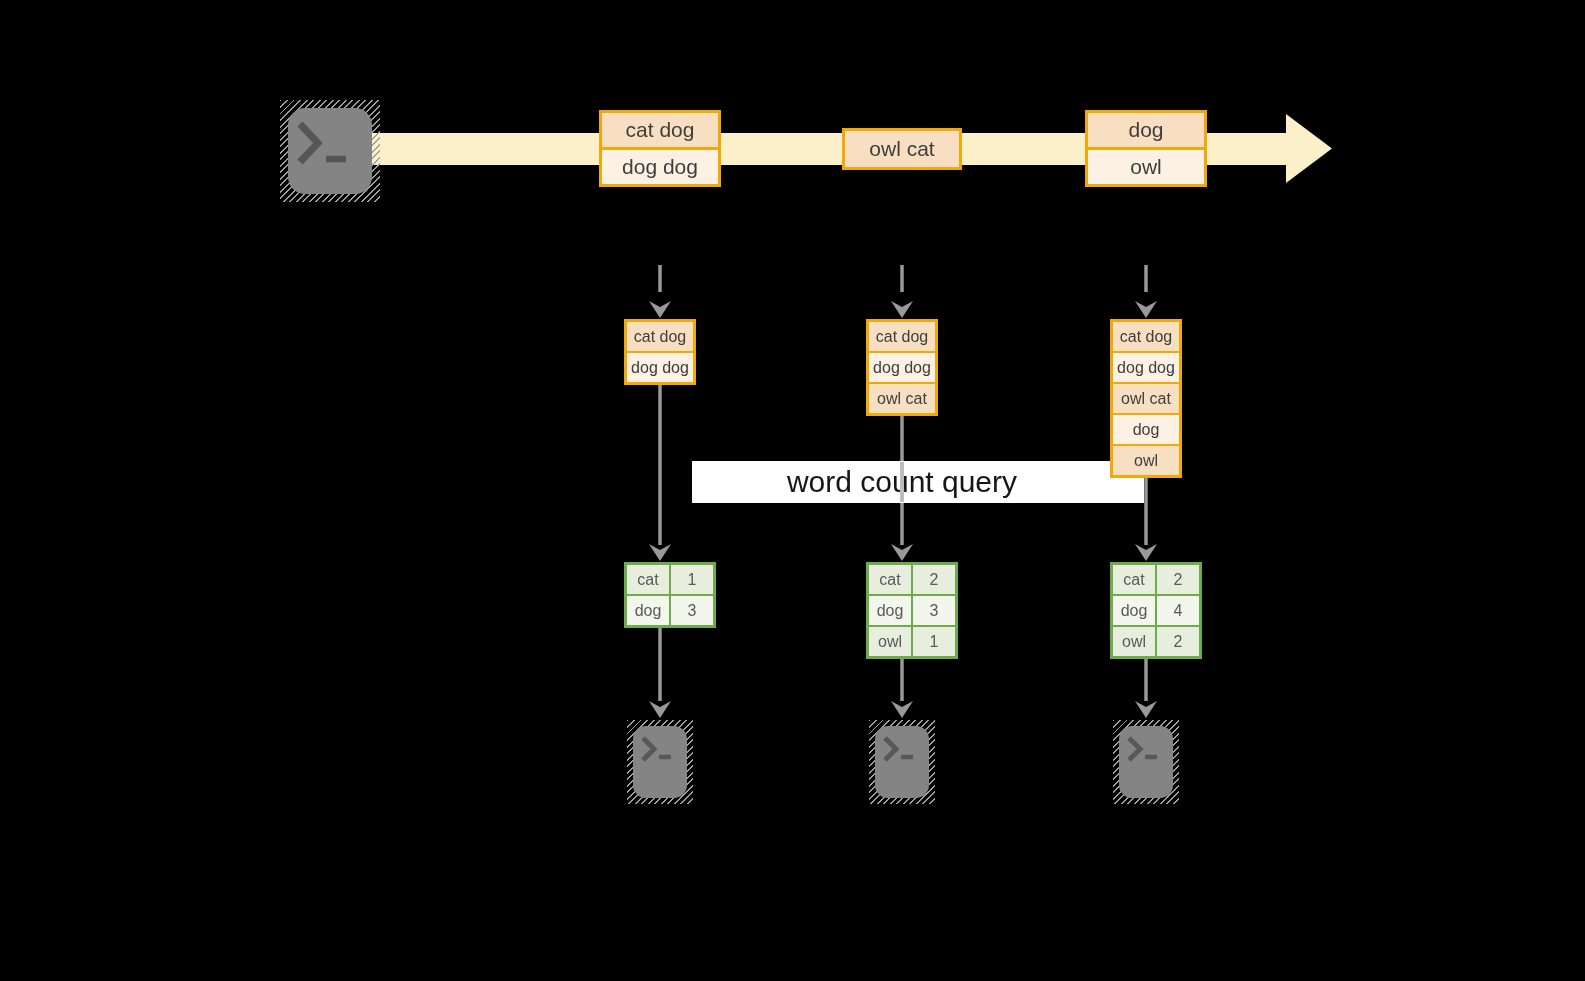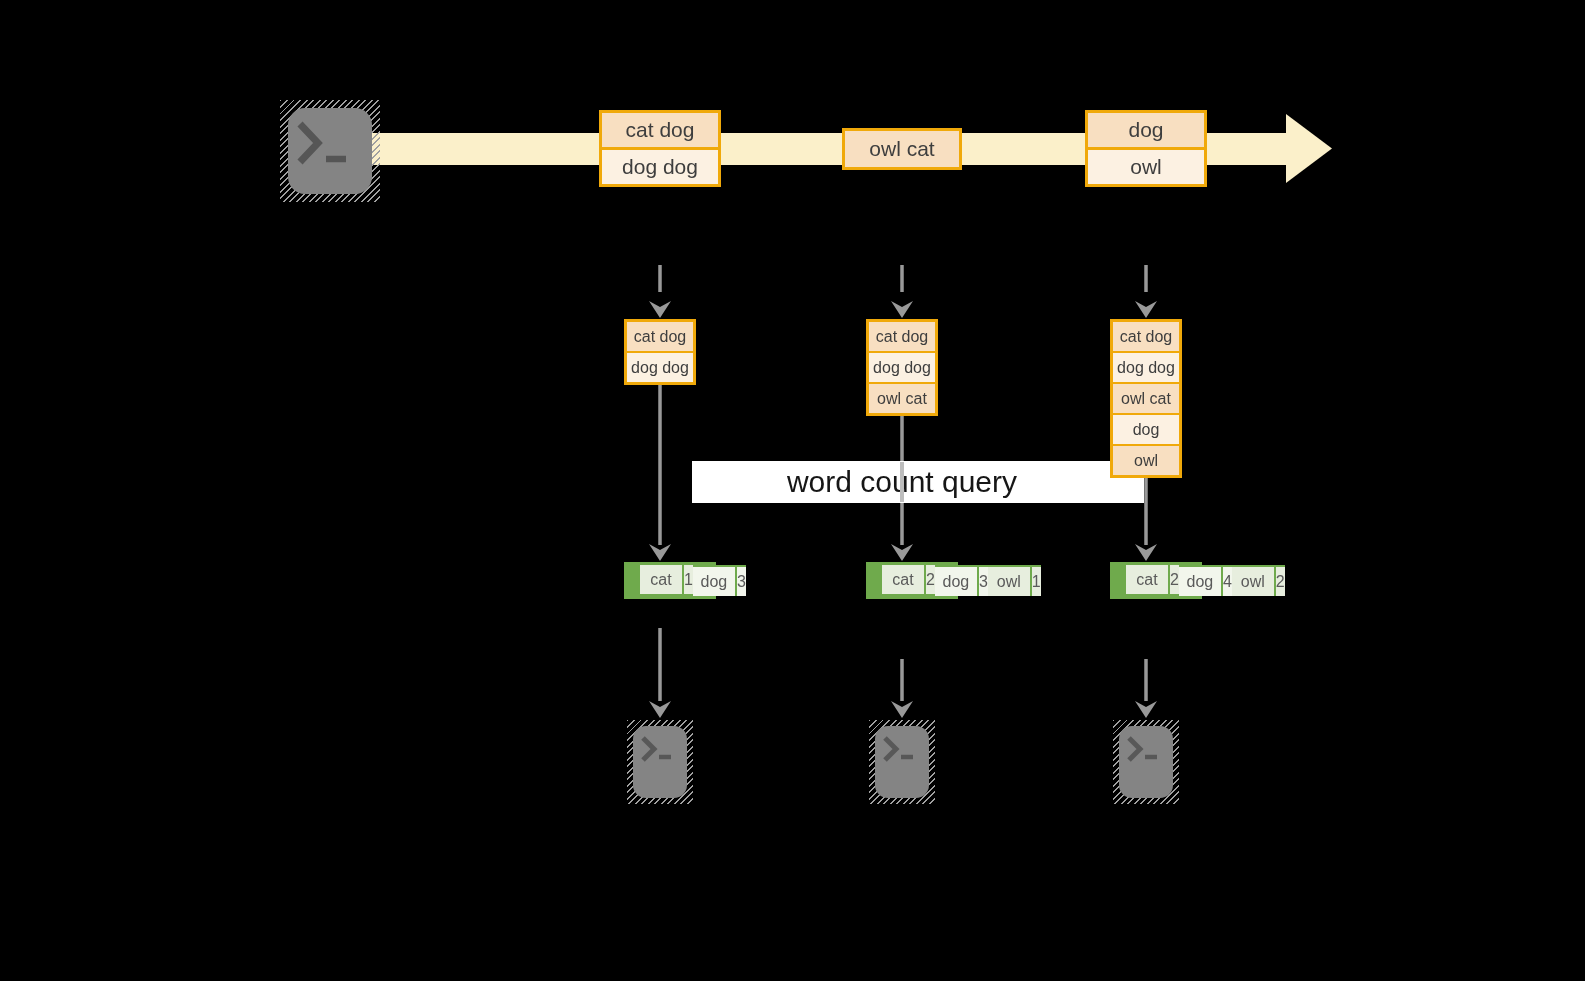--- a/index.html
+++ b/index.html
@@ -22,21 +22,21 @@
   .ocell.dark{background:#f8dfc1;}
   .ocell.light{background:#fcf1e2;}
   .stream .ocell{height:34px;font-size:21px;}
   .stream.single .ocell{height:36px;}
   .buffer .ocell{height:29px;font-size:16px;}
   .buffer .ocell + .ocell{border-top:2px solid #f0a90a;}
 
   
   .gtable{
     position:absolute;box-sizing:border-box;width:92px;border:3px solid #6faa4c;
-    display:flex;flex-direction:row;z-index:4;background:#6faa4c;padding-left:13px;
+    display:flex;flex-direction:column;z-index:4;background:#6faa4c;
   }
   .grow{display:flex;}
   .grow + .grow{border-top:2px solid #6faa4c;}
   .gword,.gnum{
     height:29px;display:flex;align-items:center;justify-content:center;
     color:#5a5a5a;font-size:16px;
   }
   .gword{width:42px;border-right:2px solid #6faa4c;}
   .gnum{flex:1;}
   .grow.dark .gword,.grow.dark .gnum{background:#e7eede;}

